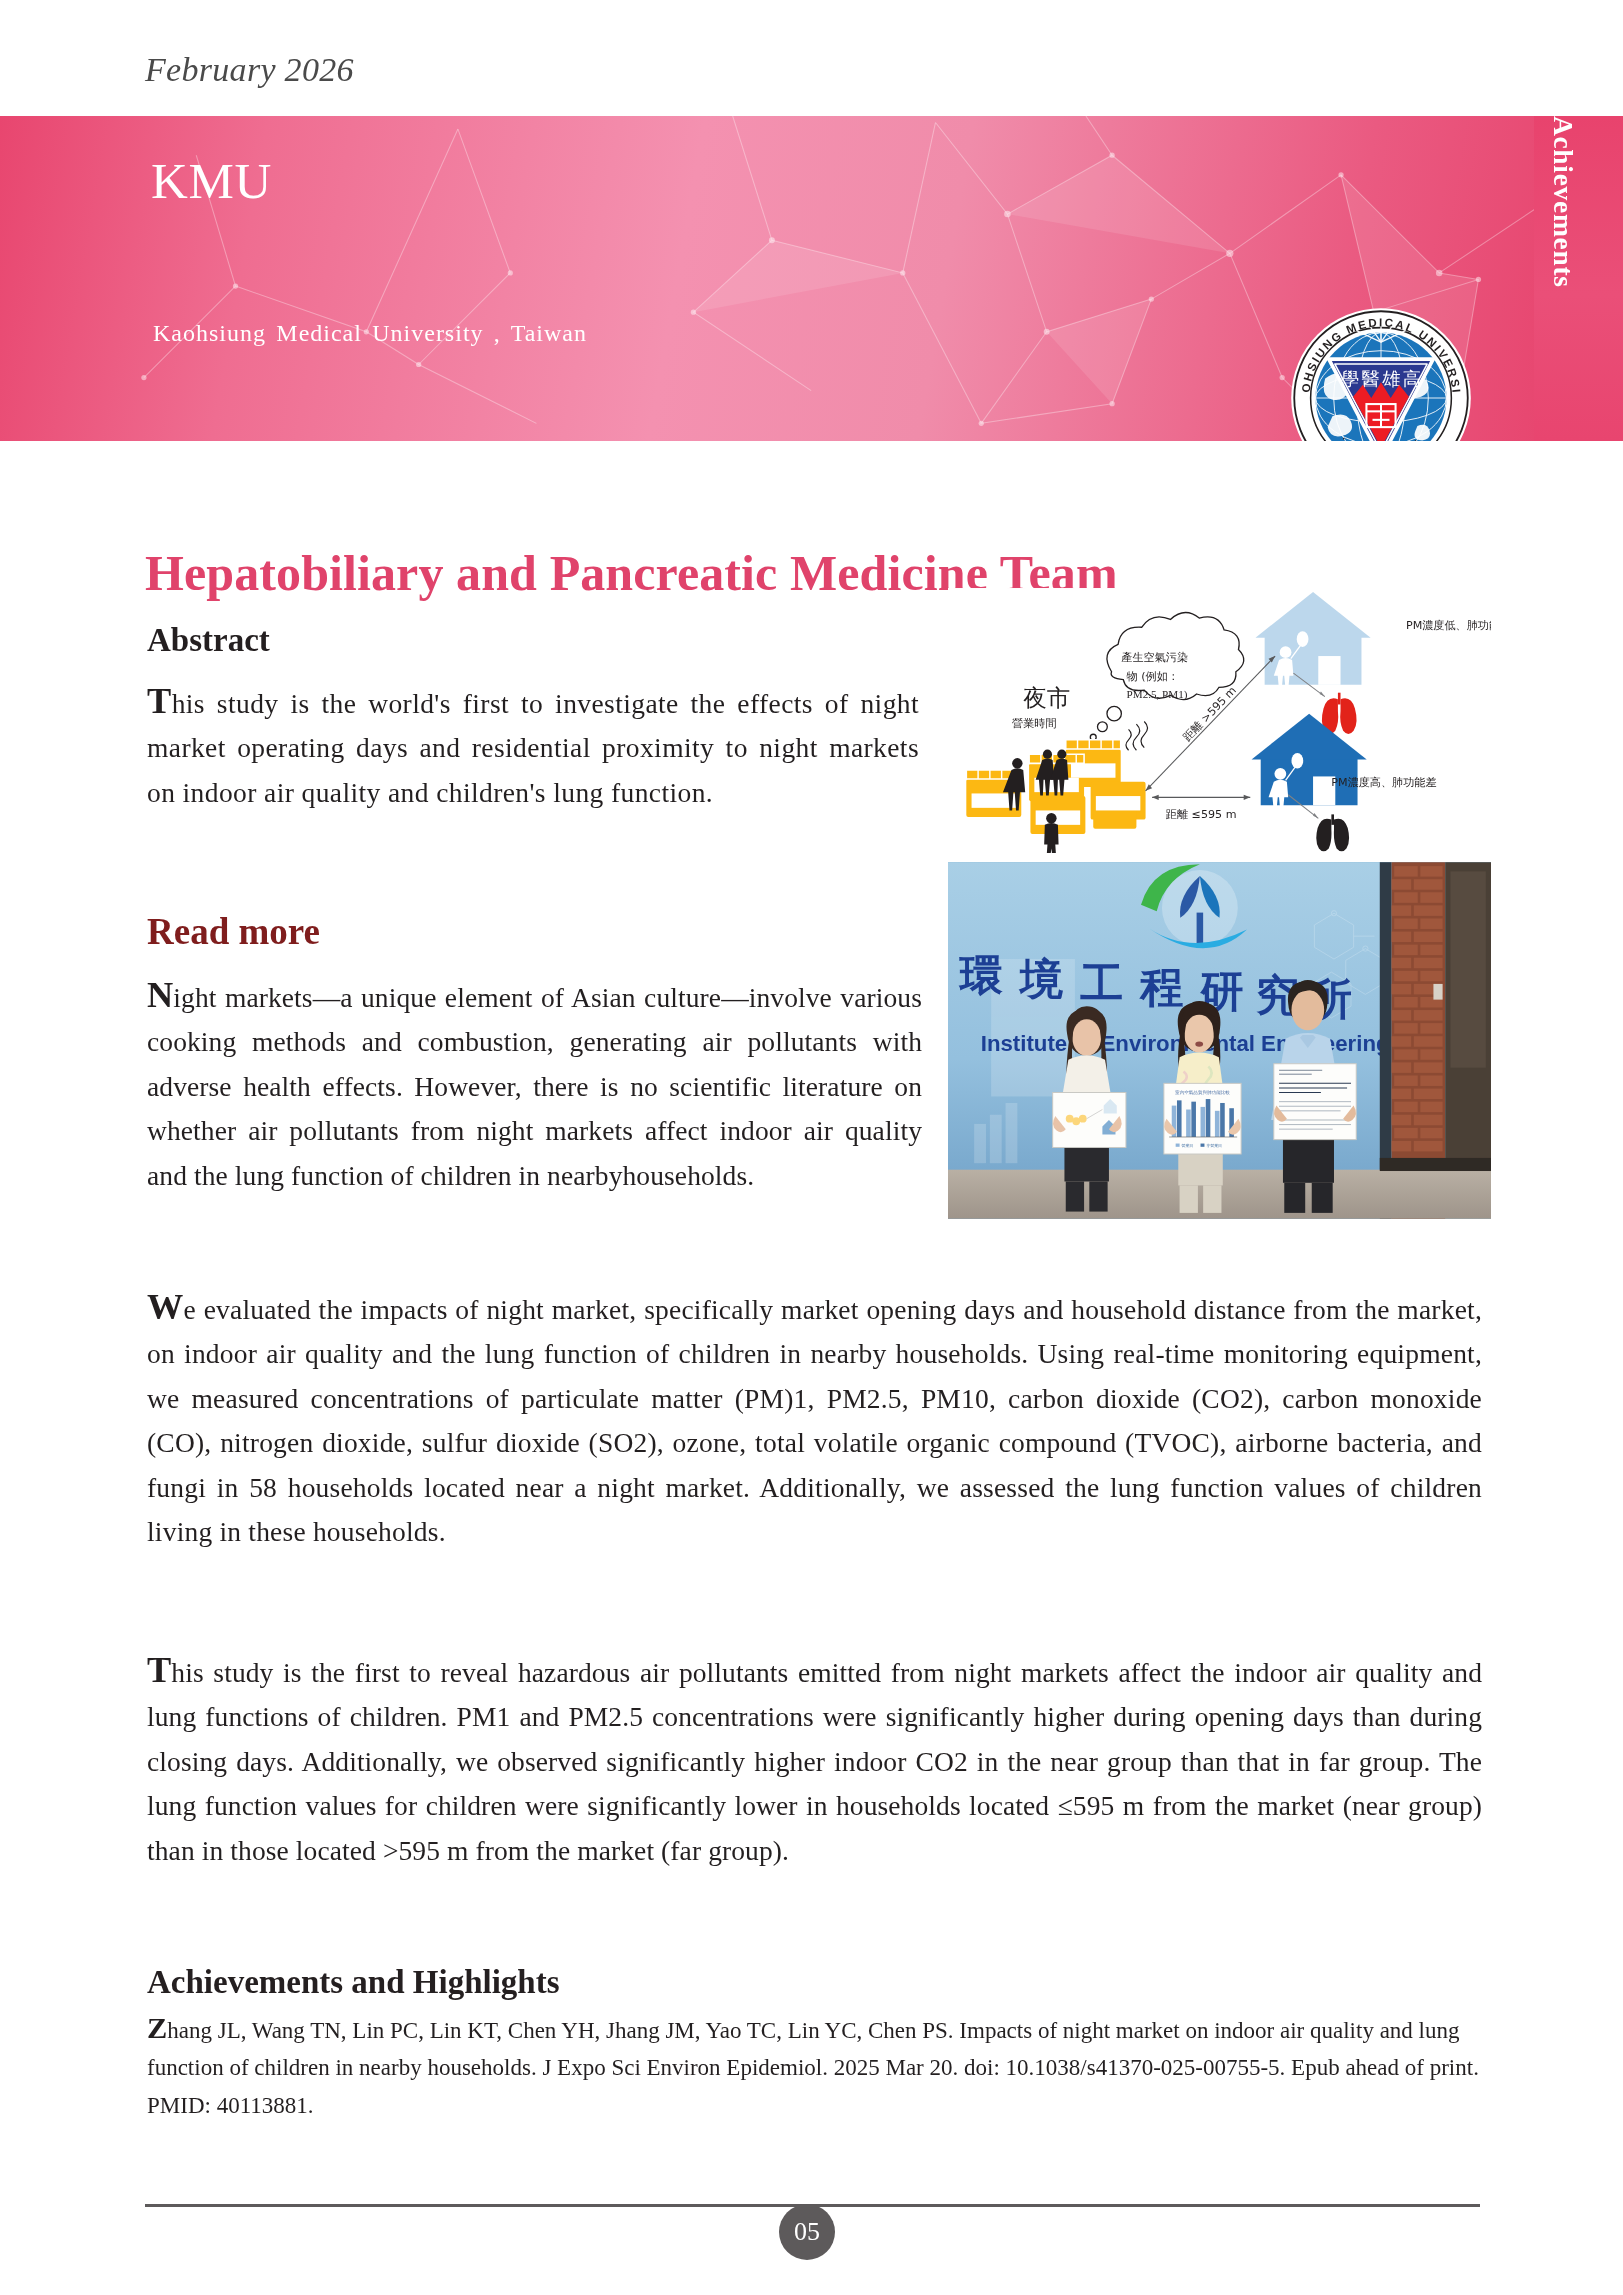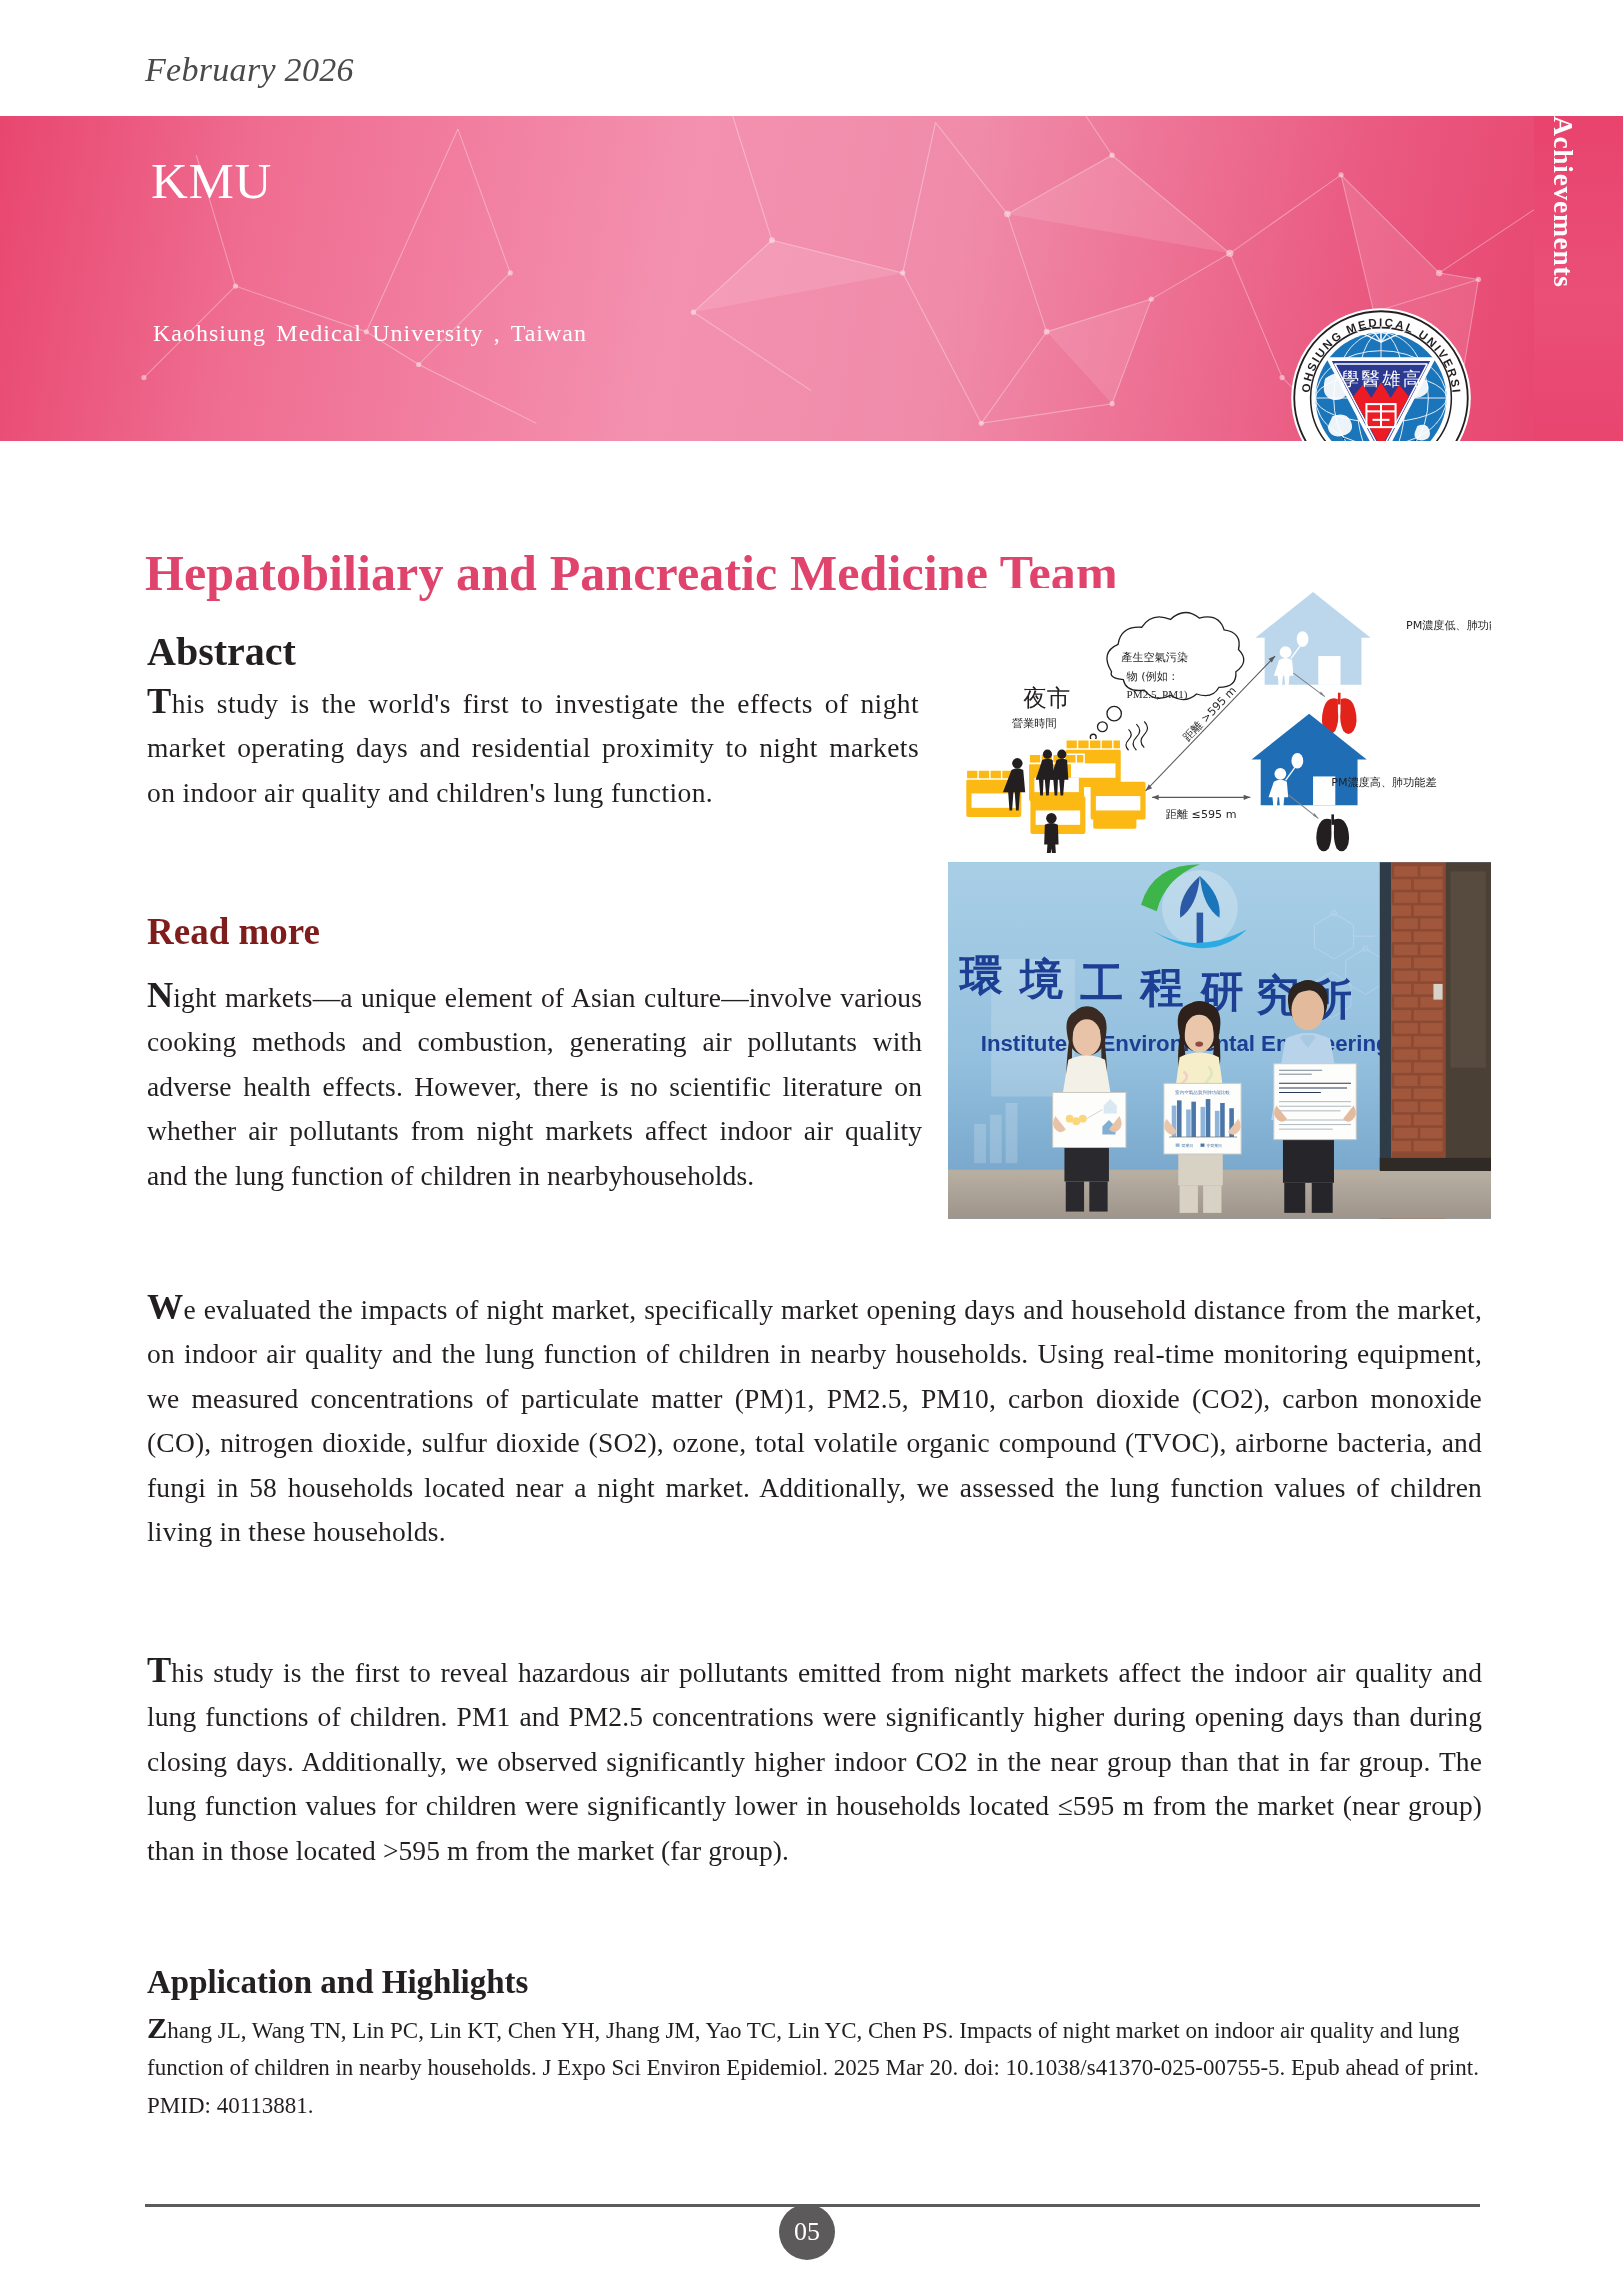--- a/index.html
+++ b/index.html
@@ -110,21 +110,21 @@
     font-size: 50px;
     color: #e0436b;
     letter-spacing: 0.1px;
     white-space: nowrap;
   }
 
   .h-abstract {
     position: absolute;
     left: 147px;
     top: 595px;
-    font-size: 40px;
+    font-size: 33px;
     font-weight: bold;
     color: #241f20;
   }
   .h-readmore {
     position: absolute;
     left: 147px;
     top: 879px;
     font-size: 37px;
     font-weight: bold;
     color: #7f1d1d;
@@ -362,21 +362,21 @@
 
 <h2 class="h-abstract">Abstract</h2>
 <p class="para p-abstract">This study is the world's first to investigate the effects of night market operating days and residential proximity to night markets on indoor air quality and children's lung function.</p>
 
 <h2 class="h-readmore">Read more</h2>
 <p class="para p-readmore">Night markets—a unique element of Asian culture—involve various cooking methods and combustion, generating air pollutants with adverse health effects. However, there is no scientific literature on whether air pollutants from night markets affect indoor air quality and the lung function of children in nearbyhouseholds.</p>
 
 <p class="para p-wide1">We evaluated the impacts of night market, specifically market opening days and household distance from the market, on indoor air quality and the lung function of children in nearby households. Using real-time monitoring equipment, we measured concentrations of particulate matter (PM)1, PM2.5, PM10, carbon dioxide (CO2), carbon monoxide (CO), nitrogen dioxide, sulfur dioxide (SO2), ozone, total volatile organic compound (TVOC), airborne bacteria, and fungi in 58 households located near a night market. Additionally, we assessed the lung function values of children living in these households.</p>
 <p class="para p-wide2">This study is the first to reveal hazardous air pollutants emitted from night markets affect the indoor air quality and lung functions of children. PM1 and PM2.5 concentrations were significantly higher during opening days than during closing days. Additionally, we observed significantly higher indoor CO2 in the near group than that in far group. The lung function values for children were significantly lower in households located ≤595 m from the market (near group) than in those located &gt;595 m from the market (far group).</p>
 
-<h2 class="h-application">Application and Highlights</h2>
+<h2 class="h-application">Achievements and Highlights</h2>
 <p class="para p-citation">Zhang JL, Wang TN, Lin PC, Lin KT, Chen YH, Jhang JM, Yao TC, Lin YC, Chen PS. Impacts of night market on indoor air quality and lung function of children in nearby households. J Expo Sci Environ Epidemiol. 2025 Mar 20. doi: 10.1038/s41370-025-00755-5. Epub ahead of print. PMID: 40113881.</p>
 
 <div class="figure-diagram">
   <svg viewBox="0 0 830 405" width="543" height="265">
     <rect x="0" y="0" width="830" height="405" fill="#ffffff"></rect>
 
     <text x="115" y="180" font-family="'DejaVu Sans', sans-serif" font-size="36" fill="#231f20">夜市</text>
     <text x="98" y="213" font-family="'DejaVu Sans', sans-serif" font-size="17" fill="#231f20">營業時間</text>
 
     <g>

